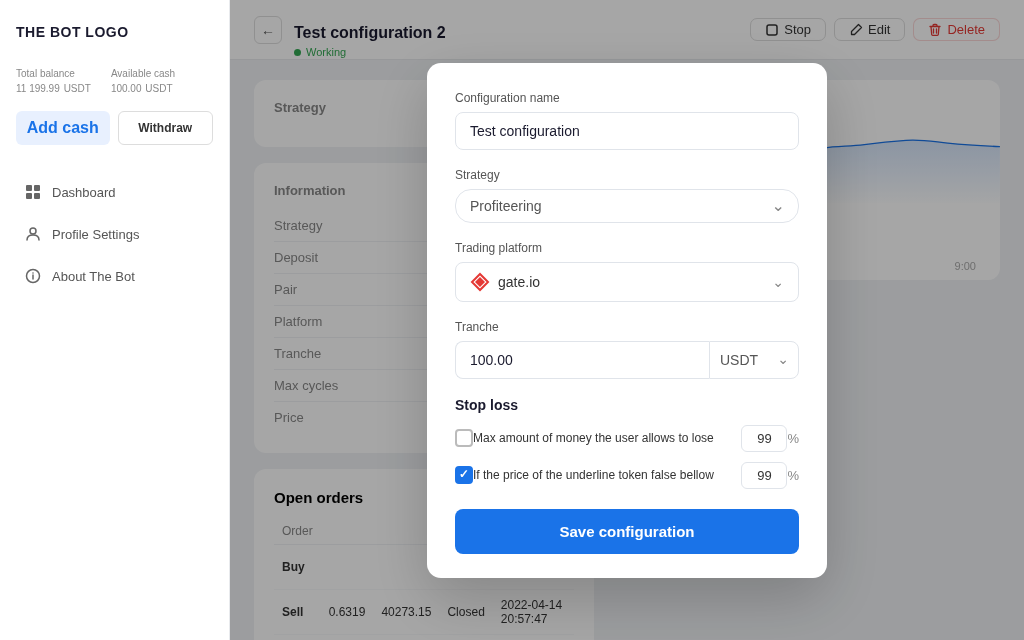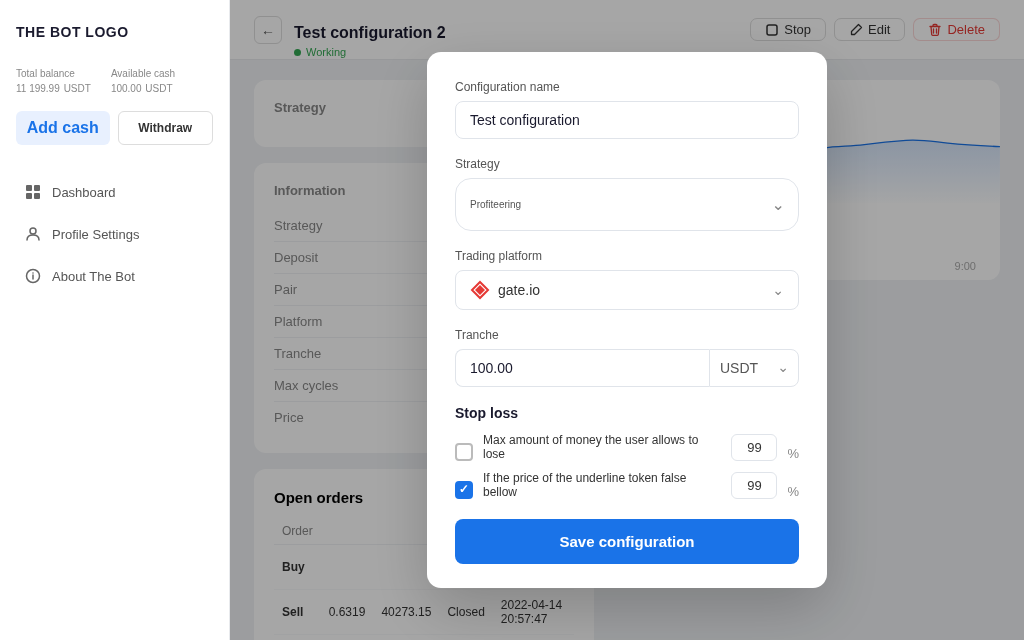--- a/index.html
+++ b/index.html
@@ -81,35 +81,35 @@
     .modal-header { display: flex; align-items: center; justify-content: space-between; margin-bottom: 24px; }
     .modal-title { font-size: 17px; font-weight: 700; color: #1a1a2e; }
     .modal-close { width: 28px; height: 28px; background: none; border: none; cursor: pointer; font-size: 20px; color: #888; display: flex; align-items: center; justify-content: center; border-radius: 50%; }
 
     .form-group { margin-bottom: 18px; }
     .form-label { font-size: 12px; color: #555; font-weight: 500; margin-bottom: 7px; display: block; }
     .form-input { width: 100%; border: 1.5px solid #e0e4ea; border-radius: 8px; padding: 10px 14px; font-size: 14px; color: #1a1a2e; outline: none; }
 
     .select-wrapper { position: relative; }
     .select-wrapper::after { content: '⌄'; position: absolute; right: 14px; top: 50%; transform: translateY(-55%); color: #888; pointer-events: none; font-size: 16px; }
-    .select-wrapper select { width: 100%; border: 1.5px solid #e0e4ea; border-radius: 16px; padding: 20px 14px; font-size: 10px; color: #555; background: #fff; appearance: none; outline: none; cursor: pointer; }
+    .select-wrapper select { width: 100%; border: 1.5px solid #e0e4ea; border-radius: 16px; padding: 8px 14px; font-size: 14px; color: #555; background: #fff; appearance: none; outline: none; cursor: pointer; }
 
     .tranche-row { display: flex; gap: 0; }
     .tranche-input { flex: 1; border: 1.5px solid #e0e4ea; border-radius: 8px 0 0 8px; padding: 10px 14px; font-size: 14px; color: #1a1a2e; outline: none; border-right: none; }
     .tranche-select-wrap { position: relative; width: 90px; }
     .tranche-select-wrap::after { content: '⌄'; position: absolute; right: 10px; top: 50%; transform: translateY(-55%); color: #888; pointer-events: none; font-size: 14px; }
     .tranche-select-wrap select { width: 100%; border: 1.5px solid #e0e4ea; border-radius: 0 8px 8px 0; padding: 10px 10px; font-size: 14px; color: #555; background: #fff; appearance: none; outline: none; cursor: pointer; }
 
     .platform-select-inner { display: flex; align-items: center; gap: 8px; }
     .select-custom { border: 1.5px solid #e0e4ea; border-radius: 8px; padding: 9px 14px; display: flex; align-items: center; justify-content: space-between; cursor: pointer; font-size: 14px; color: #333; }
     .select-custom .chevron { color: #888; }
 
     .stop-loss-section { margin-bottom: 20px; }
     .stop-loss-title { font-size: 14px; font-weight: 700; color: #1a1a2e; margin-bottom: 12px; }
-    .stop-loss-row { display: flex; align-items: flex-end; gap: 10px; margin-bottom: 10px; }
+    .stop-loss-row { display: flex; align-items: center; margin-bottom: 10px; }
     .checkbox-custom { width: 18px; height: 18px; border: 2px solid #bbb; border-radius: 4px; flex-shrink: 0; background: #fff; }
     .checkbox-custom.checked { background: #1a73e8; border-color: #1a73e8; position: relative; }
     .checkbox-custom.checked::after { content: '✓'; position: absolute; top: -1px; left: 2px; color: #fff; font-size: 12px; font-weight: 700; }
     .stop-loss-label { font-size: 12px; color: #333; flex: 1; }
     .pct-input { width: 46px; border: 1.5px solid #e0e4ea; border-radius: 6px; padding: 5px 6px; font-size: 13px; color: #333; text-align: center; outline: none; }
     .pct-sign { font-size: 13px; color: #888; }
 
     .save-btn { width: 100%; background: #1a73e8; color: #fff; border: none; border-radius: 8px; padding: 14px; font-size: 15px; font-weight: 600; cursor: pointer; }
   </style>
 </head>

